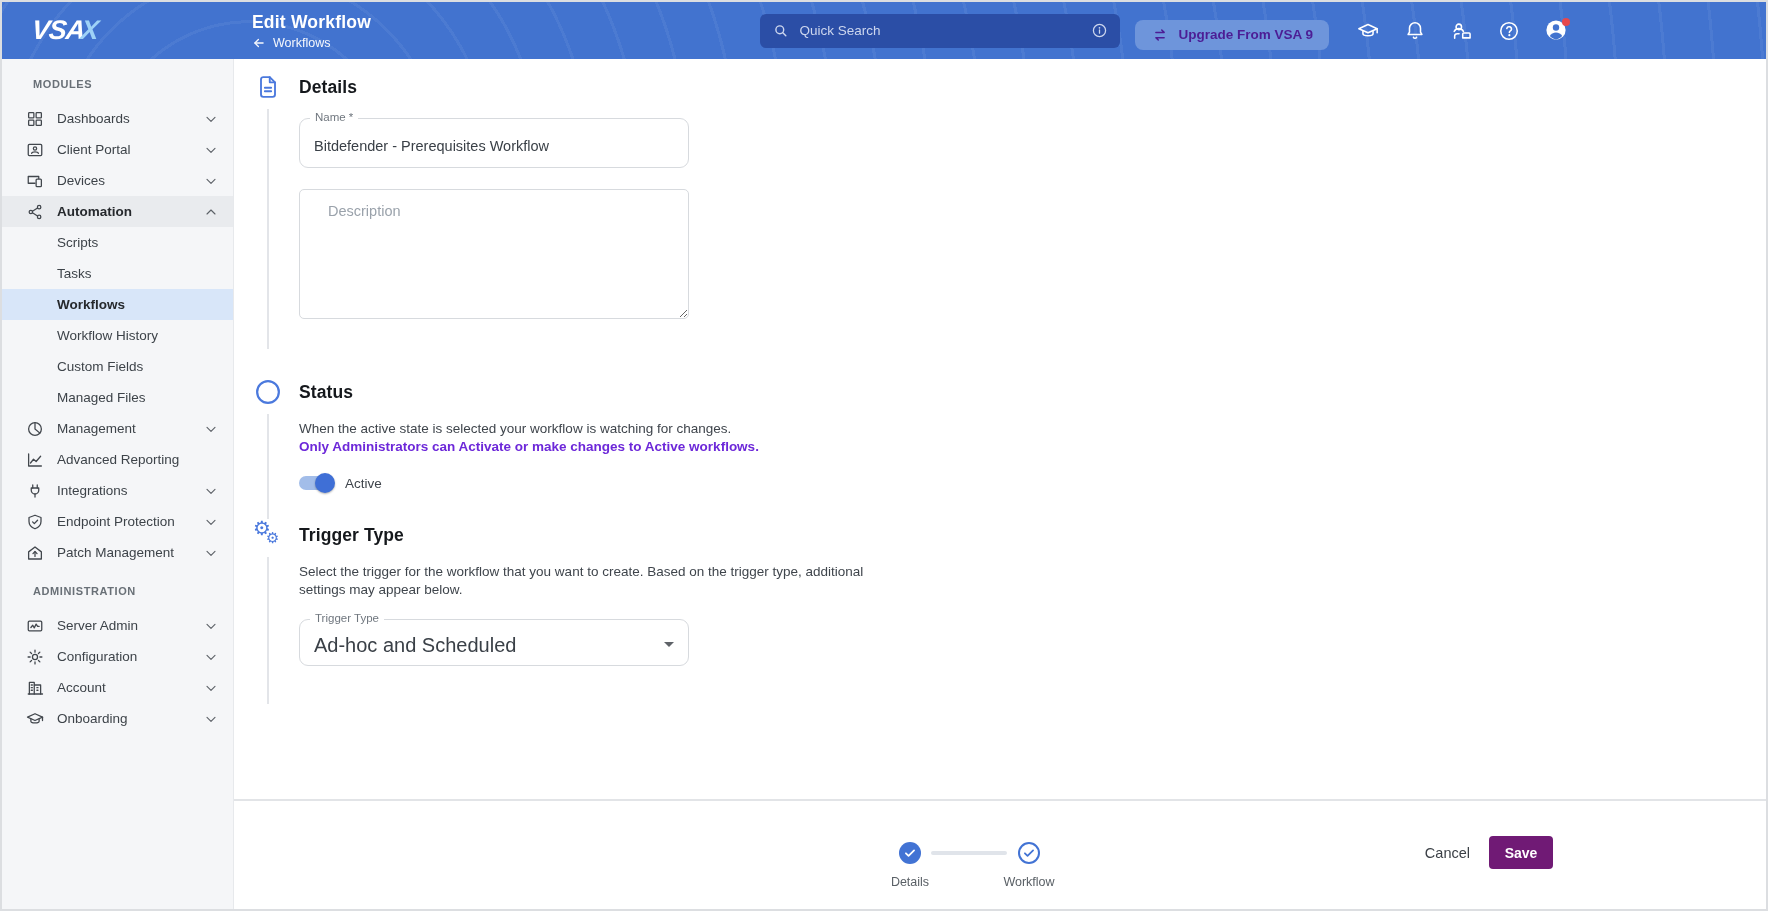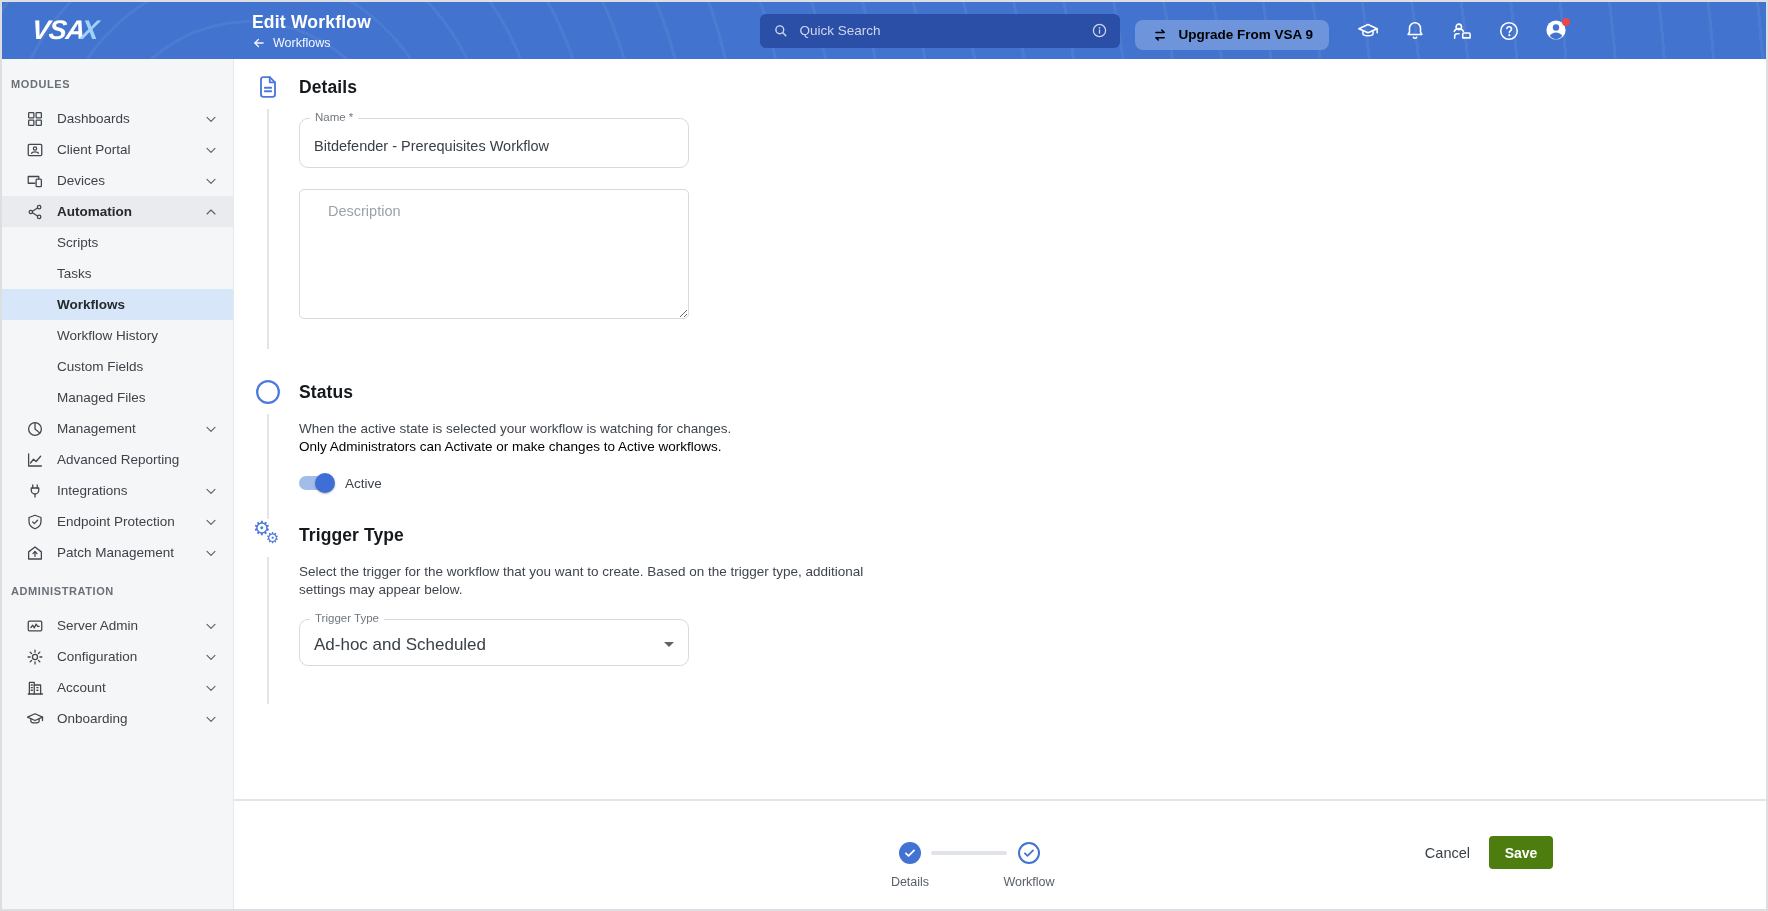--- a/index.html
+++ b/index.html
@@ -32,37 +32,37 @@
 
   .qsearch{
     width:360px; height:34px; background:#2b4ea6; border-radius:6px; display:flex; align-items:center;
     padding:0 12px; gap:10px; cursor:text; flex:0 0 auto;
   }
   .qsearch .ph{ flex:1; font-size:13.5px; color:#ccd6ee; }
   .qsearch svg{ width:17px; height:17px; color:#ccd6ee; }
 
   .upgrade{
     flex:0 0 auto; margin-left:15px; height:30px; padding:0 16px; border:none; border-radius:8px;
-    background:#6e95db; color:#000000; font-weight:bold; font-size:13.5px; display:flex; align-items:center; gap:9px;
+    background:#6e95db; color:#4c1d95; font-weight:bold; font-size:13.5px; display:flex; align-items:center; gap:9px;
     cursor:pointer; font-family:inherit;margin-top:8px;
   }
   .upgrade svg{ width:18px; height:18px; }
 
   .hicons{ display:flex; align-items:center; gap:25px; margin-left:28px; margin-right:198px; flex:0 0 auto; }
   .hicon{ width:22px; height:22px; color:#fff; cursor:pointer; position:relative; }
   .hicon svg{ width:22px; height:22px; display:block; }
   .avatar{ width:23px; height:23px; }
   .avatar .dot{ position:absolute; top:-1px; right:-2px; width:8px; height:8px; border-radius:50%; background:#e5484d; }
 
   
   aside{
     grid-column:1; grid-row:2 / 4; background:#f5f6f8; border-right:1px solid #e7e9ec; overflow:hidden;
     padding-top:2px;
   }
-  .sgroup-label{ padding:17px 9px 13px; font-size:11px; font-weight:bold; letter-spacing:.6px; color:#697077; }
+  .sgroup-label{ padding:17px 31px 13px; font-size:11px; font-weight:bold; letter-spacing:.6px; color:#697077; }
   .srow{ height:31px; display:flex; align-items:center; padding:0 14px 0 24px; cursor:pointer; color:#3d4349; }
   .srow .sicon{ width:18px; height:18px; margin-right:13px; color:#42474d; flex:0 0 auto; }
   .srow .sicon svg{ width:18px; height:18px; display:block; }
   .srow .slabel{ flex:1; font-size:13.5px; white-space:nowrap; }
   .srow .schev{ width:16px; height:16px; color:#5c6167; }
   .srow .schev svg{ width:16px; height:16px; display:block; }
   .srow.child{ padding-left:55px; }
   .srow.activetop{ background:#e9ebee; }
   .srow.activetop .slabel{ font-weight:bold; color:#26292d; }
   .srow.selected{ background:#d8e6f9; }
@@ -88,35 +88,35 @@
     padding:6px 14px 0; font-size:14.5px; color:#3a4047; font-family:inherit;
   }
   .descbox{ margin-top:21px; width:390px; }
   .descbox textarea{
     width:390px; height:130px; border:1px solid #d7dade; border-radius:5px; resize:both;
     padding:13px 28px; font-size:14.5px; color:#3a4047; font-family:inherit; outline:none;
   }
   .descbox textarea::placeholder{ color:#9aa2ab; }
 
   .para{ margin-top:14px; font-size:13.5px; color:#3f454c; line-height:18px; max-width:640px; }
-  .para .bold{ font-weight:normal; color:#000000; }
+  .para .bold{ font-weight:bold; color:#6d28d9; }
 
   .togglerow{ display:flex; align-items:center; gap:12px; margin-top:17px; }
   .toggle{ position:relative; width:34px; height:20px; cursor:pointer; flex:0 0 auto; }
   .toggle .track{ position:absolute; left:0; top:3px; width:34px; height:14px; border-radius:7px; background:#a2bde9; }
   .toggle .knob{ position:absolute; right:-2px; top:0; width:20px; height:20px; border-radius:50%; background:#3f6fd6; box-shadow:0 1px 2px rgba(0,0,0,.3); }
   .toglabel{ font-size:13.5px; color:#3f454c; }
 
   .gears{ position:absolute; left:-2px; top:-3px; width:34px; height:34px; color:#4b79dd; }
   .gears .g1{ position:absolute; left:1px; top:0; font-size:20px; line-height:20px; }
   .gears .g2{ position:absolute; left:14px; top:12px; font-size:15px; line-height:15px; }
 
   .selectrow{ margin-top:20px; }
   .selectbox{ height:47px; display:flex; align-items:center; cursor:pointer; }
-  .selectbox .val{ flex:1; padding:5px 14px 0; font-size:17px; color:#3a4047; }
+  .selectbox .val{ flex:1; padding:5px 14px 0; font-size:20px; color:#3a4047; }
   .caret{ width:0; height:0; border-left:5px solid transparent; border-right:5px solid transparent; border-top:5.5px solid #5f6368; margin-right:14px; margin-top:4px; }
 
   
   .footer{
     grid-column:2; grid-row:3; background:#fff; border-top:2px solid #e2e4e7; position:relative;
   }
   .stepc{ position:absolute; width:22px; height:22px; border-radius:50%; top:41px; cursor:pointer; }
   .stepc svg{ width:14px; height:14px; position:absolute; left:4px; top:4px; }
   .step1{ left:665px; background:#4273d4; }
   .step1 svg{ color:#fff; }
@@ -124,21 +124,21 @@
   .step2 svg{ color:#4273d4; left:2px; top:2px; }
   .connector{ position:absolute; left:697px; top:50px; width:76px; height:4px; border-radius:2px; background:#e0e4ea; }
   .steplab{ position:absolute; top:74px; width:90px; text-align:center; font-size:12.5px; color:#5a6066; }
   .slab1{ left:631px; }
   .slab2{ left:750px; }
   .cancelbtn{
     position:absolute; top:38px; right:288px; background:none; border:none; font-size:14.5px; color:#3b4046;
     cursor:pointer; font-family:inherit; padding:6px 8px;
   }
   .savebtn{
-    position:absolute; top:35px; right:213px; width:64px; height:33px; background:#4d7c0f; color:#fff;
+    position:absolute; top:35px; right:213px; width:64px; height:33px; background:#701a75; color:#fff;
     border:none; border-radius:4px; font-size:14px; font-weight:bold; cursor:pointer; font-family:inherit;
   }
 </style>
 </head>
 <body>
 
 <div class="page">
 
   <header>
     <div class="logo">

